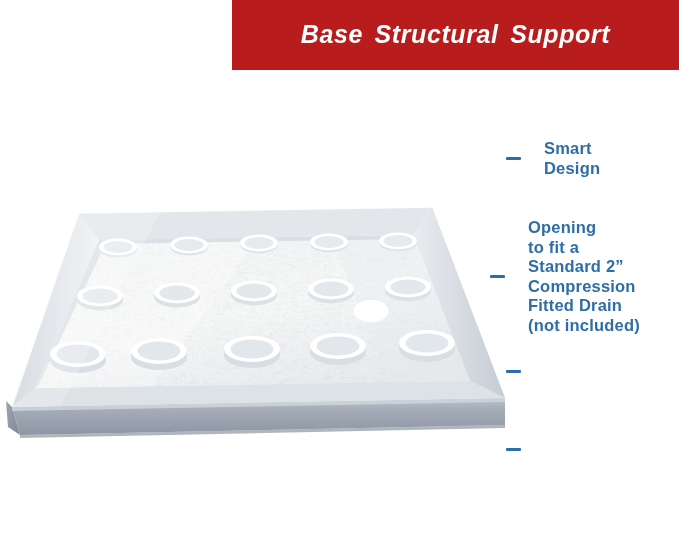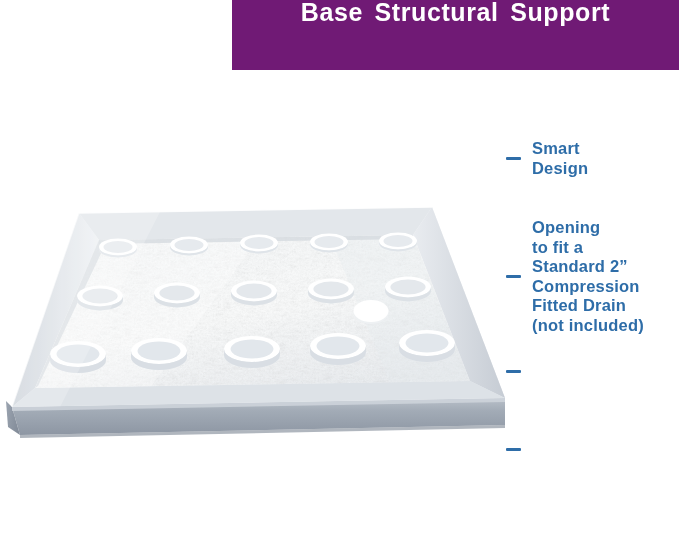--- a/index.html
+++ b/index.html
@@ -16,25 +16,26 @@
     -webkit-font-smoothing: antialiased;
   }
 
   
   #header-banner {
     position: absolute;
     left: 232px;
     top: 0px;
     width: 447px;
     height: 70px;
-    background: #701a75;
+    background: #b91c1c;
     display: flex;
-    align-items: flex-start;
+    align-items: center;
     justify-content: center;
     box-sizing: border-box;
+    font-style: italic;
   }
   #header-title {
     color: #ffffff;
     font-size: 25px;
     font-weight: bold;
     letter-spacing: 0.6px;
     word-spacing: 4px;
     white-space: nowrap;
     line-height: 1;
     padding-bottom: 2px;
@@ -52,40 +53,41 @@
     display: block;
     width: 520px;
     height: 260px;
   }
 
   
   .callout {
     position: absolute;
     display: flex;
     align-items: center;
+    gap: 12px;
   }
   .callout-dash {
     width: 15px;
     height: 3px;
     background: #2e6da8;
     flex: 0 0 auto;
     margin-right: 11px;
     border-radius: 1px;
   }
   .callout-text {
     color: #2e6da8;
     font-size: 16.5px;
     font-weight: bold;
     line-height: 19.5px;
     letter-spacing: 0.2px;
     white-space: pre-line;
   }
 
   #callout-smart-design   { left: 506px; top: 139px; }
-  #callout-drain-opening  { left: 506px; top: 218px; }
+  #callout-drain-opening  { left: 490px; top: 218px; }
   #callout-fiberglass     { left: 506px; top: 370px; }
   #callout-pvc-rings      { left: 506px; top: 448px; }
 </style>
 </head>
 <body>
 
 <div id="header-banner">
   <span id="header-title">Base Structural Support</span>
 </div>
 

